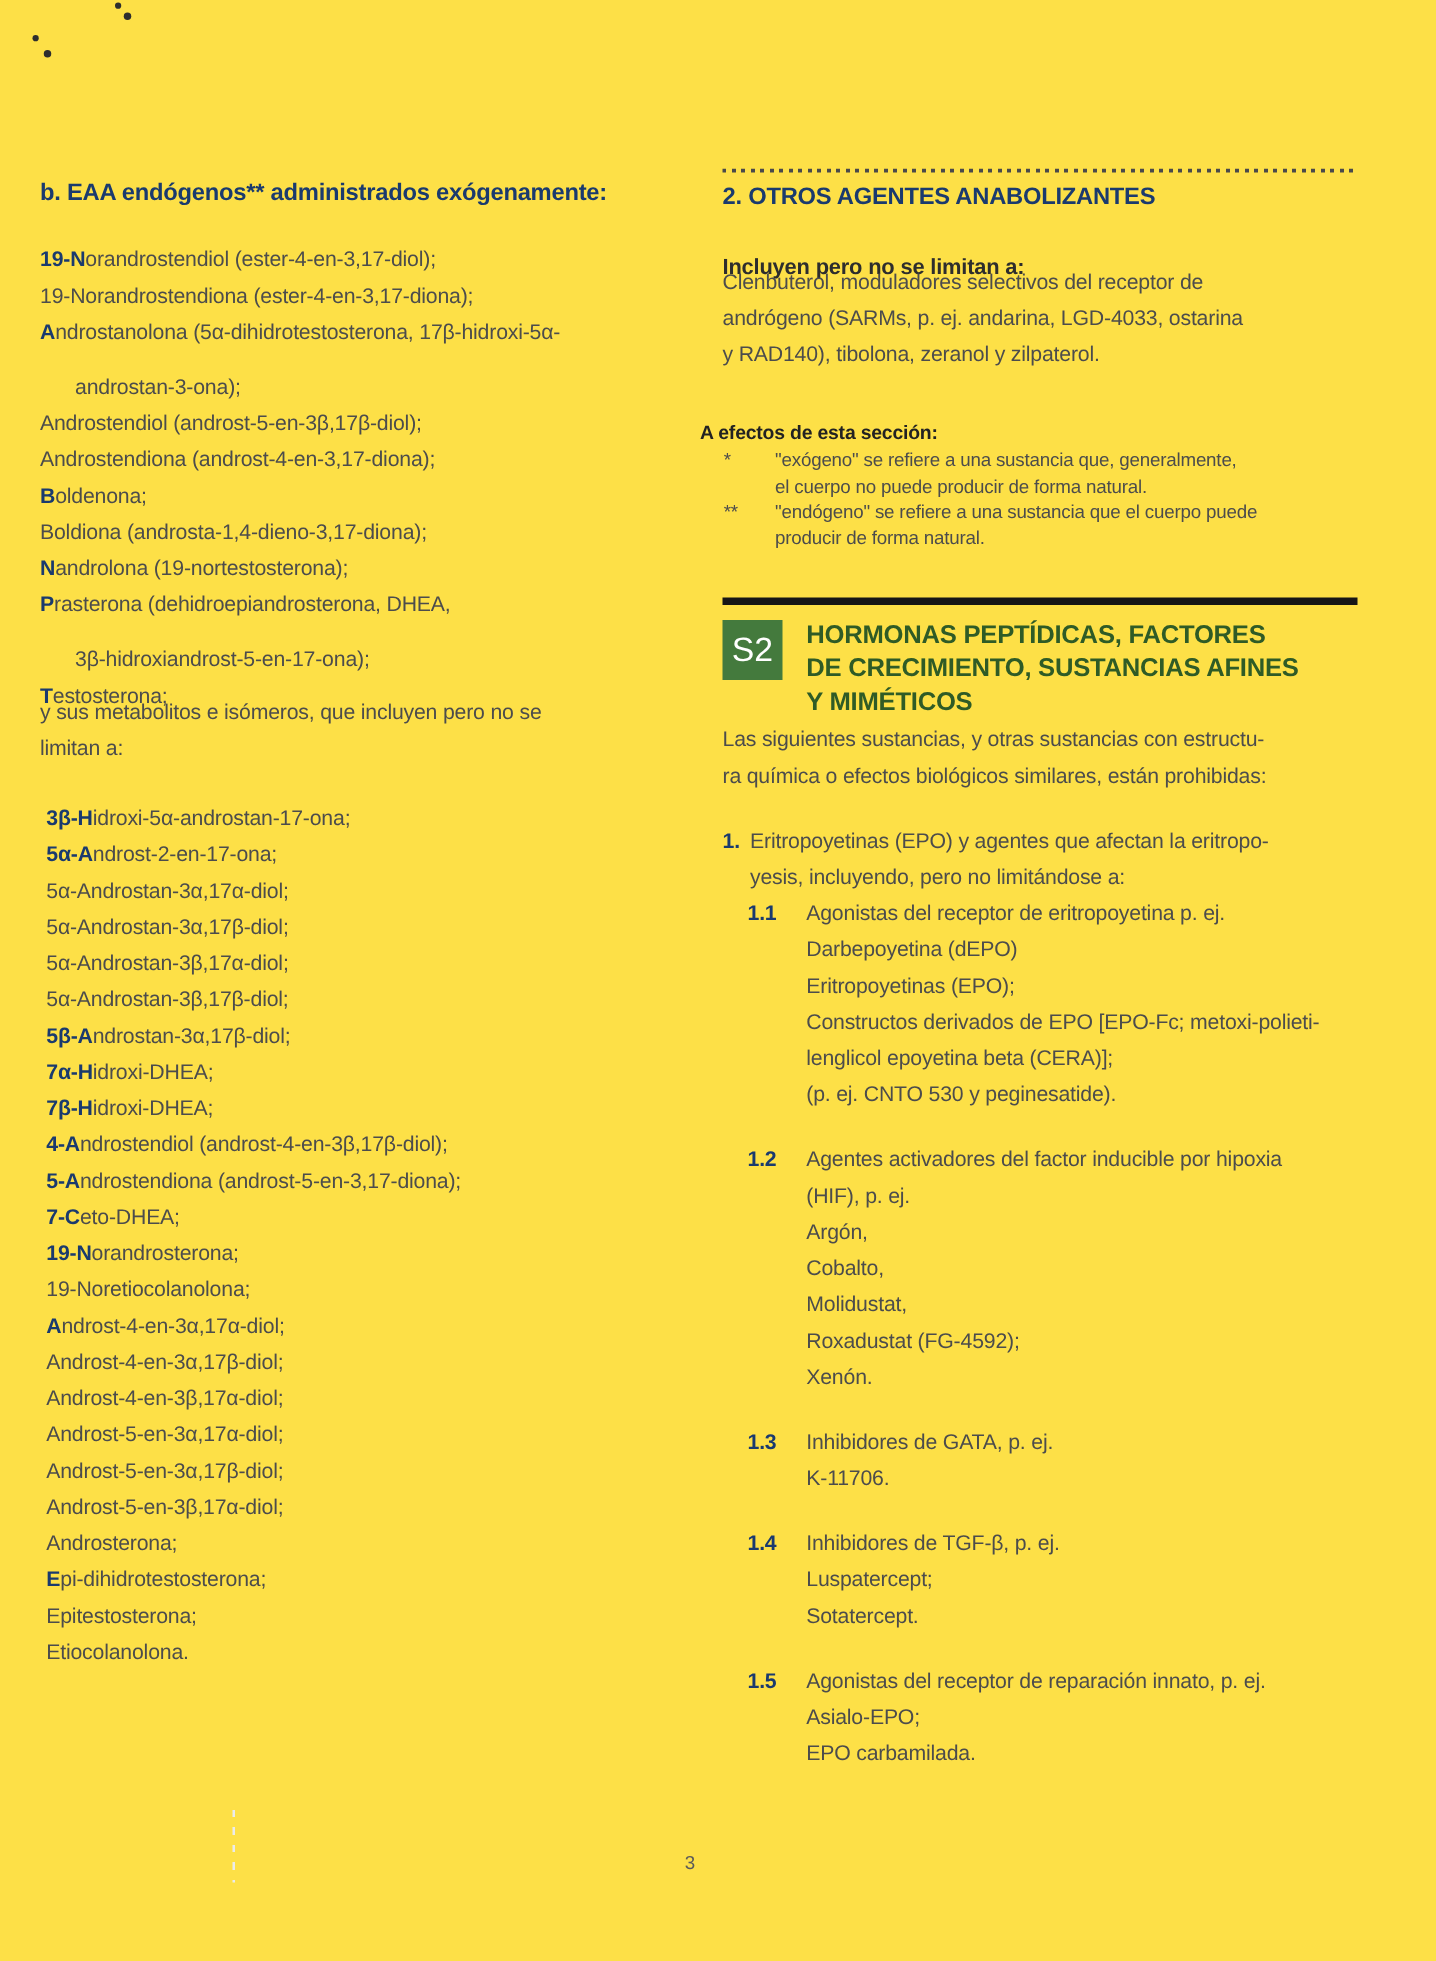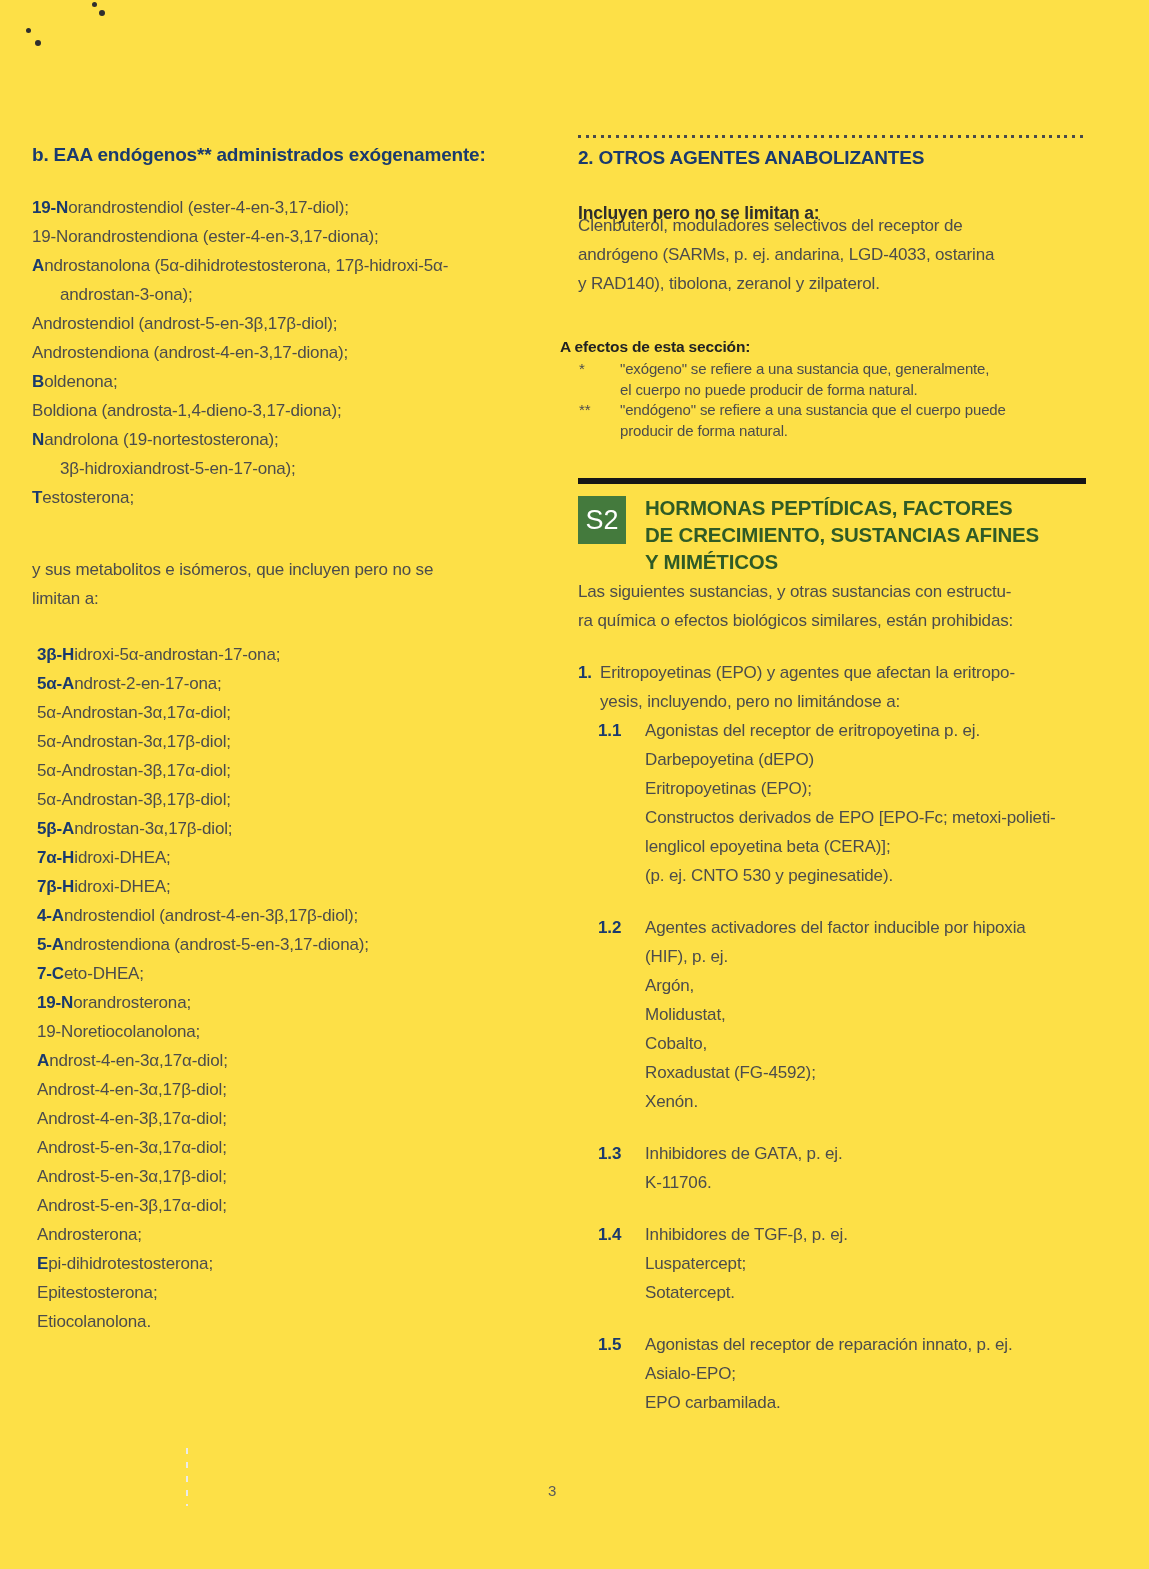--- a/index.html
+++ b/index.html
@@ -4,21 +4,21 @@
 <style>
   html,body { margin:0; padding:0; background:#ffffff; }
   .page {
     position:relative; width:1149px; height:1569px; background:#fde047;
     font-family:"Liberation Sans", sans-serif; color:#4c4c4c; overflow:hidden;
     letter-spacing:-0.15px;
   }
   .abs { position:absolute; }
   
   .row { font-size:17px; line-height:29px; white-space:nowrap; }
-  .row.cont { padding-left:28px; }
+  .row.cont { padding-left:28px;margin-top:15px; }
   .pfx { color:#1a3a6e; font-weight:bold; }
   
   .sec-h { color:#1a3a6e; font-weight:bold; font-size:19px; line-height:23px; white-space:nowrap; letter-spacing:-0.2px; }
   .sub-h { color:#2d2d2d; font-weight:bold; font-size:17.5px; line-height:22px; white-space:nowrap; }
   
   .note-h { color:#222; font-weight:bold; font-size:15.5px; line-height:20px; white-space:nowrap; }
   .note-item { position:relative; padding-left:42px; }
   .note-item .marker { position:absolute; left:1px; top:0; font-size:15px; line-height:20.5px; }
   .note-line { font-size:15px; line-height:20.5px; white-space:nowrap; }
   
@@ -59,20 +59,21 @@
   <div class="abs" style="left:32px; top:193px; width:500px;" id="group1">
       <div class="row"><span class="pfx">19-N</span>orandrostendiol (ester-4-en-3,17-diol);</div>
       <div class="row">19-Norandrostendiona (ester-4-en-3,17-diona);</div>
       <div class="row"><span class="pfx">A</span>ndrostanolona (5α-dihidrotestosterona, 17β-hidroxi-5α-</div>
       <div class="row cont">androstan-3-ona);</div>
       <div class="row">Androstendiol (androst-5-en-3β,17β-diol);</div>
       <div class="row">Androstendiona (androst-4-en-3,17-diona);</div>
       <div class="row"><span class="pfx">B</span>oldenona;</div>
       <div class="row">Boldiona (androsta-1,4-dieno-3,17-diona);</div>
       <div class="row"><span class="pfx">N</span>androlona (19-nortestosterona);</div>
+      <div class="row"><span class="pfx">P</span>rasterona (dehidroepiandrosterona, DHEA,</div>
       <div class="row cont">3β-hidroxiandrost-5-en-17-ona);</div>
       <div class="row"><span class="pfx">T</span>estosterona;</div>
     </div>
 
   <div class="abs" style="left:32px; top:555px; width:500px;" id="interlude">
       <div class="row">y sus metabolitos e isómeros, que incluyen pero no se</div>
       <div class="row">limitan a:</div>
     </div>
 
   <div class="abs" style="left:37px; top:640px; width:500px;" id="group2">
@@ -160,22 +161,22 @@
         <div class="row">Eritropoyetinas (EPO);</div>
         <div class="row">Constructos derivados de EPO [EPO-Fc; metoxi-polieti-</div>
         <div class="row">lenglicol epoyetina beta (CERA)];</div>
         <div class="row">(p. ej. CNTO 530 y peginesatide).</div>
       </div>
       <div class="sub">
         <span class="num">1.2</span>
         <div class="row">Agentes activadores del factor inducible por hipoxia</div>
         <div class="row">(HIF), p. ej.</div>
         <div class="row">Argón,</div>
+        <div class="row">Cobalto,</div>
         <div class="row">Molidustat,</div>
-        <div class="row">Cobalto,</div>
         <div class="row">Roxadustat (FG-4592);</div>
         <div class="row">Xenón.</div>
       </div>
       <div class="sub">
         <span class="num">1.3</span>
         <div class="row">Inhibidores de GATA, p. ej.</div>
         <div class="row">K-11706.</div>
       </div>
       <div class="sub">
         <span class="num">1.4</span>

